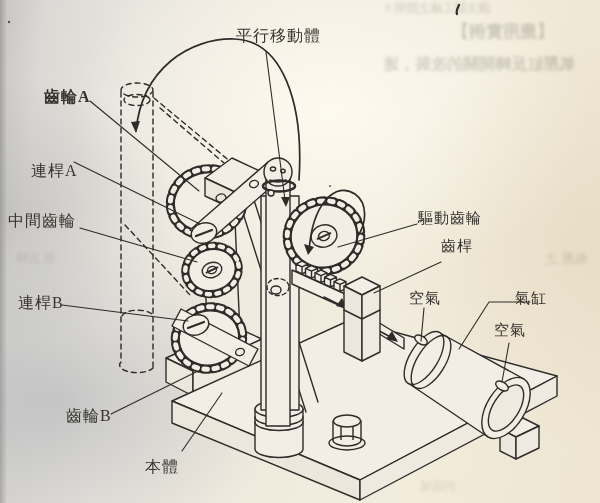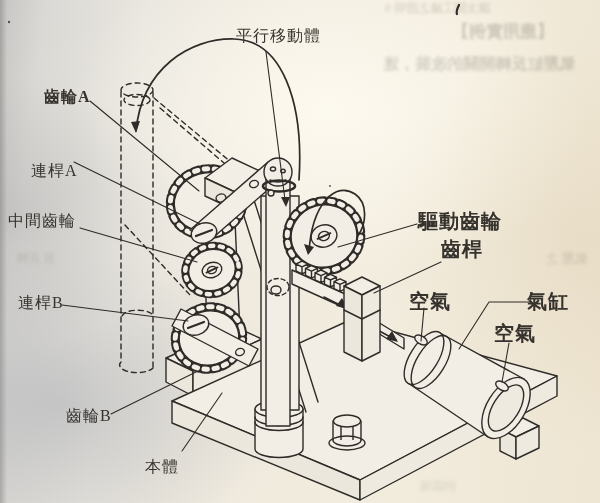--- a/index.html
+++ b/index.html
@@ -11,21 +11,21 @@
       radial-gradient(40% 38% at 2% 42%, rgba(150,152,156,.30), rgba(150,152,156,0) 70%),
       radial-gradient(45% 55% at 97% 48%, rgba(208,188,150,.22), rgba(208,188,150,0) 75%),
       radial-gradient(60% 50% at 55% 22%, rgba(255,252,242,.85), rgba(255,252,242,0) 72%),
       linear-gradient(97deg,#c6c5c3 0%,#dbd9d5 7%,#e9e6df 22%,#f1ebdf 45%,#f2ecdd 70%,#eee5d2 100%);
   }
   .edge-left{position:absolute;left:0;top:0;width:7px;height:503px;
     background:linear-gradient(90deg,rgba(120,119,117,.45),rgba(120,119,117,0));}
   svg{position:absolute;left:0;top:0;}
   .lbl{position:absolute;font-size:16px;line-height:1.1;color:#36322d;
        letter-spacing:1px;white-space:nowrap;font-weight:500;}
-  .lbl-sm{font-size:20px;font-weight:bold;}
+  .lbl-sm{font-size:15px;}
   .bleed{position:absolute;transform:scaleX(-1);filter:blur(1.4px);
          color:#6e6a5c;white-space:nowrap;font-weight:bold;}
 </style>
 </head>
 <body>
 
 <div class="page">
   <div class="edge-left"></div>
 
   <div class="bleed" style="left:385px;top:0px;font-size:12px;opacity:.18;">讓太閤工緣之證明 9</div>
@@ -227,15 +227,15 @@
   <div class="lbl" style="left:236px;top:27px;">平行移動體</div>
   <div class="lbl" style="left:44px;top:88px;font-weight:bold;">齒輪A</div>
   <div class="lbl" style="left:31px;top:162px;">連桿A</div>
   <div class="lbl" style="left:8px;top:212px;">中間齒輪</div>
   <div class="lbl" style="left:18px;top:294px;">連桿B</div>
   <div class="lbl" style="left:66px;top:407px;">齒輪B</div>
   <div class="lbl" style="left:145px;top:458px;">本體</div>
   <div class="lbl lbl-sm" style="left:418px;top:210px;">驅動齒輪</div>
   <div class="lbl lbl-sm" style="left:441px;top:238px;">齒桿</div>
   <div class="lbl lbl-sm" style="left:409px;top:290px;">空氣</div>
-  <div class="lbl lbl-sm" style="left:527px;top:290px;text-align:right;">氣缸</div>
+  <div class="lbl lbl-sm" style="left:515px;top:290px;text-align:right;">氣缸</div>
   <div class="lbl lbl-sm" style="left:494px;top:322px;">空氣</div>
 </div>
 
 </body></html>

